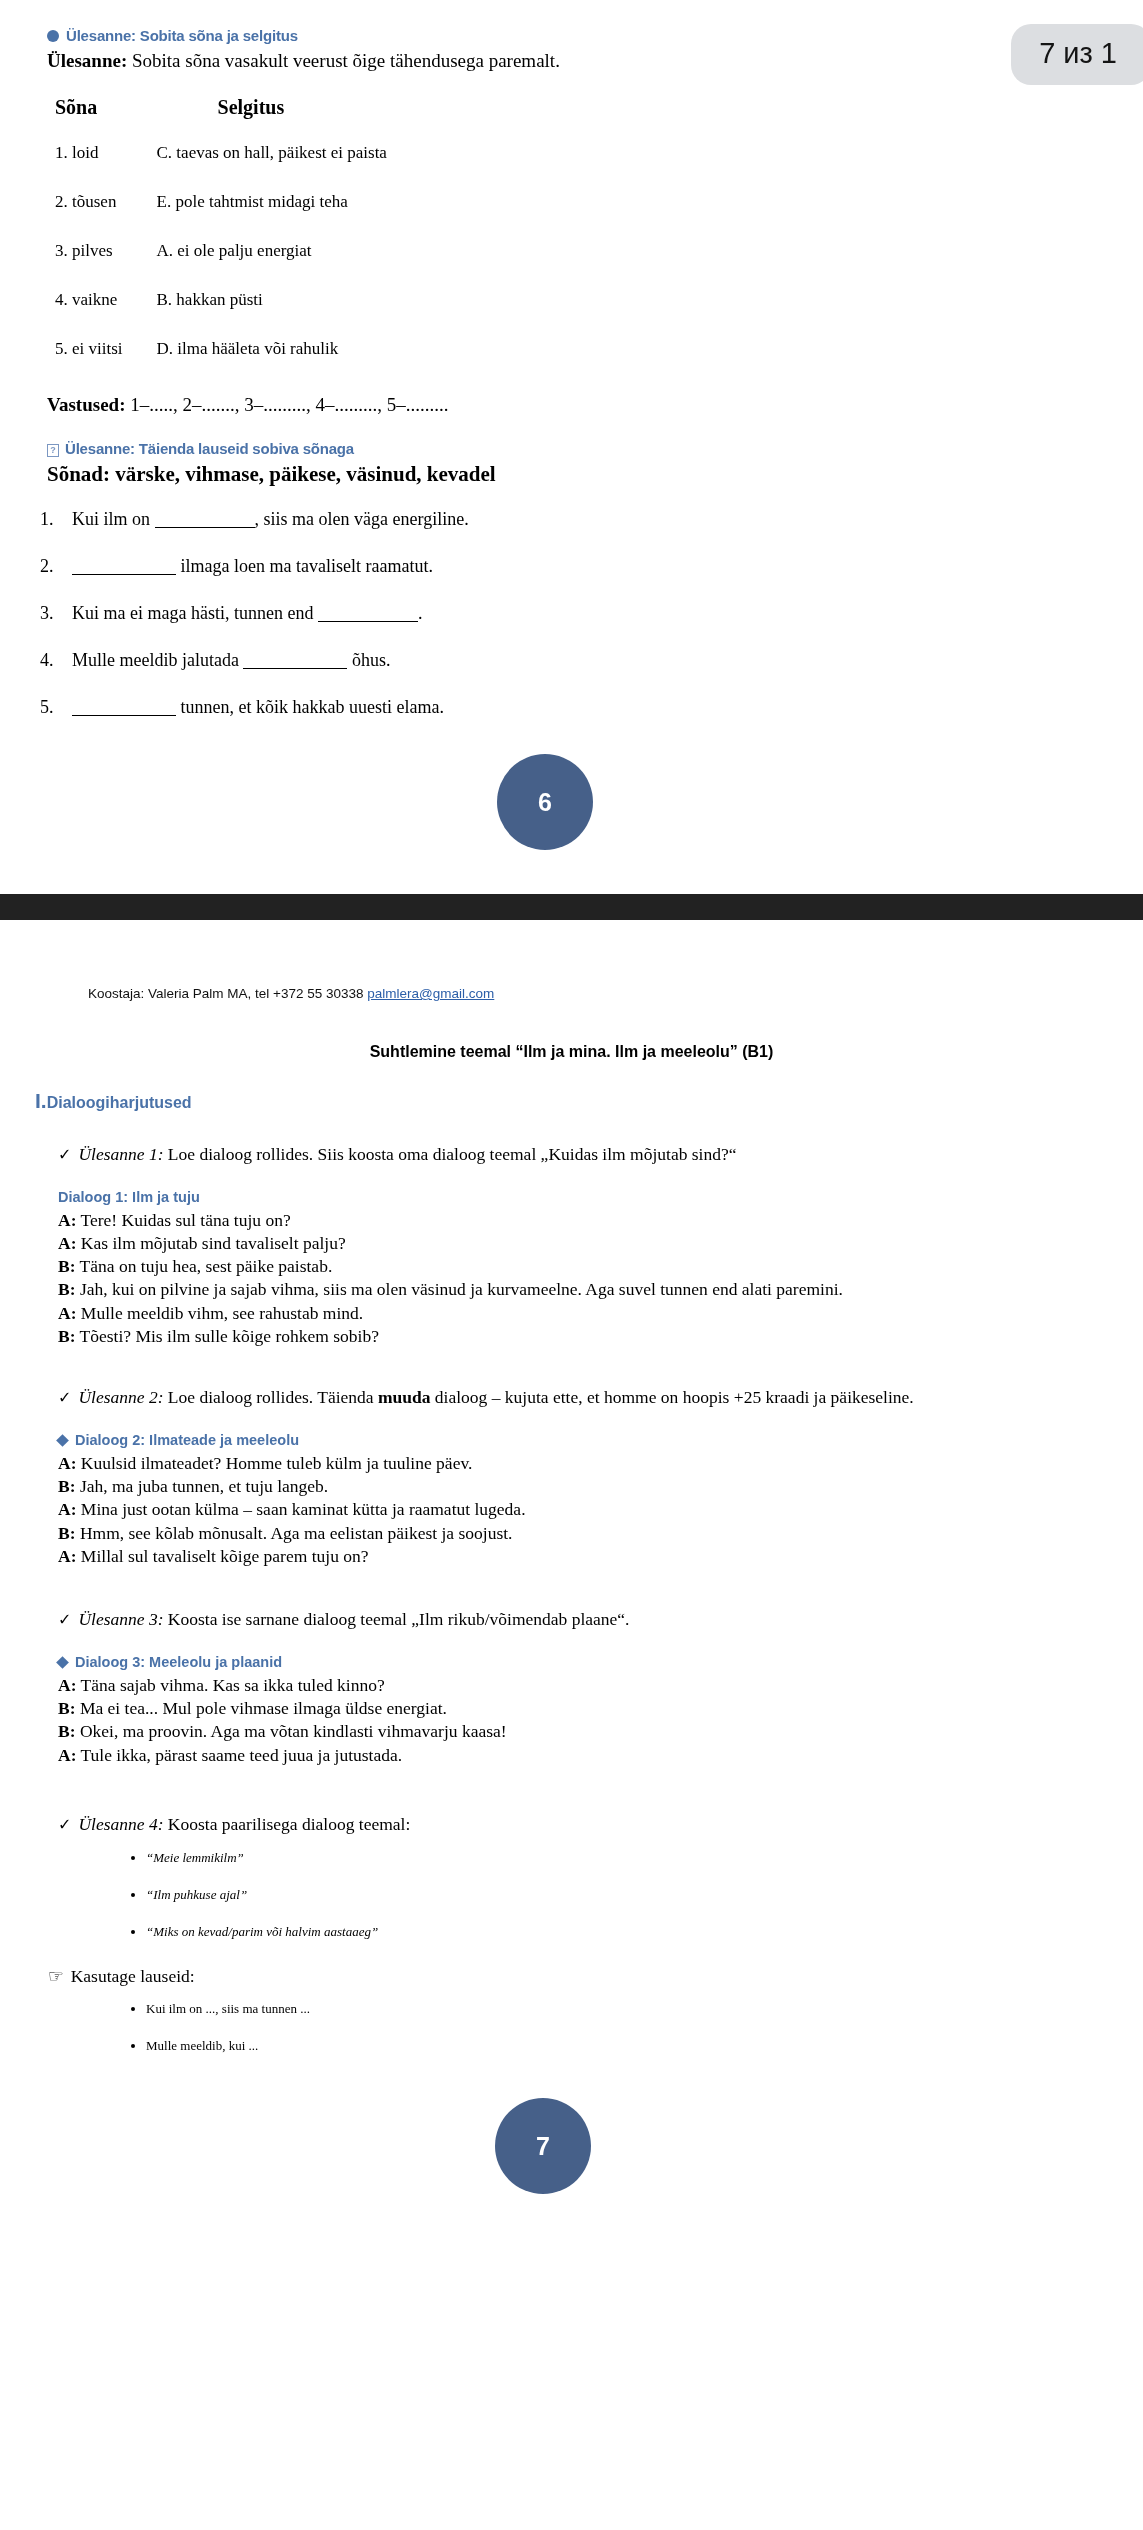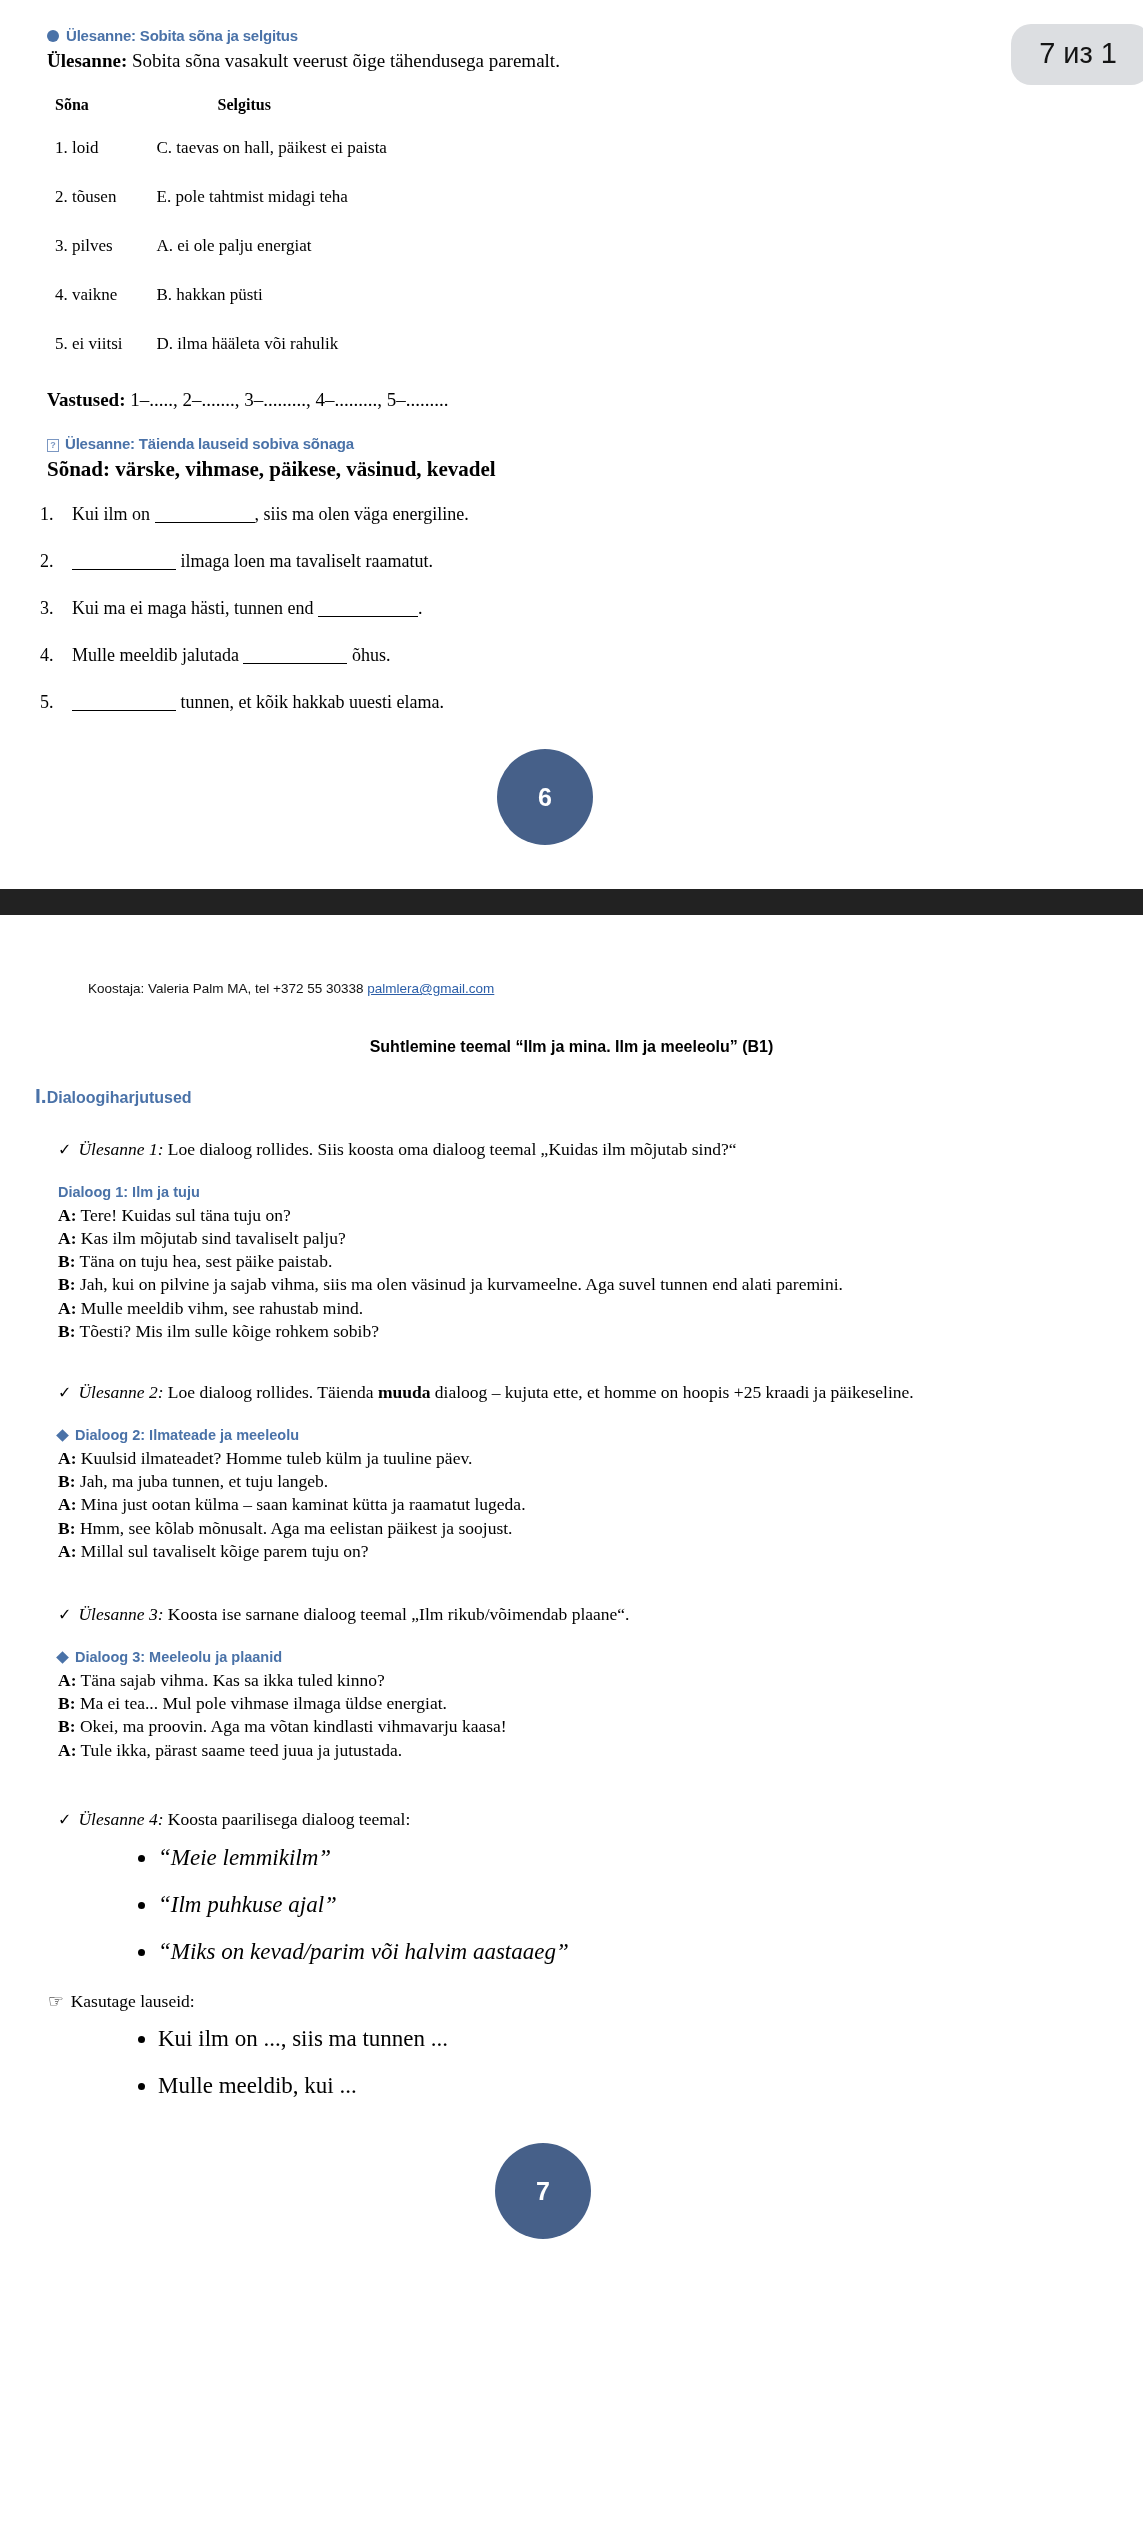--- a/index.html
+++ b/index.html
@@ -41,21 +41,21 @@
     display:inline-block;width:9px;height:9px;background:#4a72a8;
     transform:rotate(45deg);margin-right:8px;vertical-align:0px;
   }
 
   .t1-title { margin:9px 0 0 47px; }
   .t1-sub   { margin:6px 0 0 47px; font-size:19px; }
   .t1-sub b { font-weight:bold; }
 
   table.matchtbl{ border-collapse:collapse; margin:24px 0 0 55px; }
   table.matchtbl th{
-    font-size:16px;font-weight:bold;text-align:left;padding:0 0 24px 0;margin-top:26px;
+    font-size:20px;font-weight:bold;text-align:left;padding:0 0 24px 0;margin-top:26px;
   }
   table.matchtbl th.c2{ padding-left:95px; }
   table.matchtbl td{
     font-size:17px;padding:0 0 29px 0;white-space:nowrap;vertical-align:top;
   }
   table.matchtbl td.c2{ padding-left:34px; }
 
   .vastused{ margin:6px 0 0 47px; font-size:19px; }
   .vastused b{ font-weight:bold; }
 
@@ -112,21 +112,21 @@
     font-family:"Liberation Sans","DejaVu Sans",sans-serif;
     font-weight:bold;font-size:14.5px;
   }
   .dlg{ margin:4px 0 0 58px; font-size:17.5px; line-height:1.33; max-width:1000px; }
   .dlg .spk{ font-weight:bold; }
 
   .hand{ margin:26px 0 0 48px; font-size:17.5px; }
   .hand .pt{ font-family:"DejaVu Sans",sans-serif; margin-right:7px; }
 
   ul.topics, ul.phrases{
-    margin:14px 0 0 12px;padding-left:146px;list-style-type:disc;font-size:23px;
+    margin:14px 0 0 0;padding-left:146px;list-style-type:disc;font-size:13px;
   }
   ul.topics li{ margin-bottom:21px; font-style:italic; }
   ul.phrases li{ margin-bottom:21px; }
 
   .pg2 .pagecircle{ margin:44px auto 0 auto; margin-left:495px; }
 
   
   .counter-badge{
     position:absolute;top:24px;right:-8px;
     background:#dcdee1;color:#141414;

